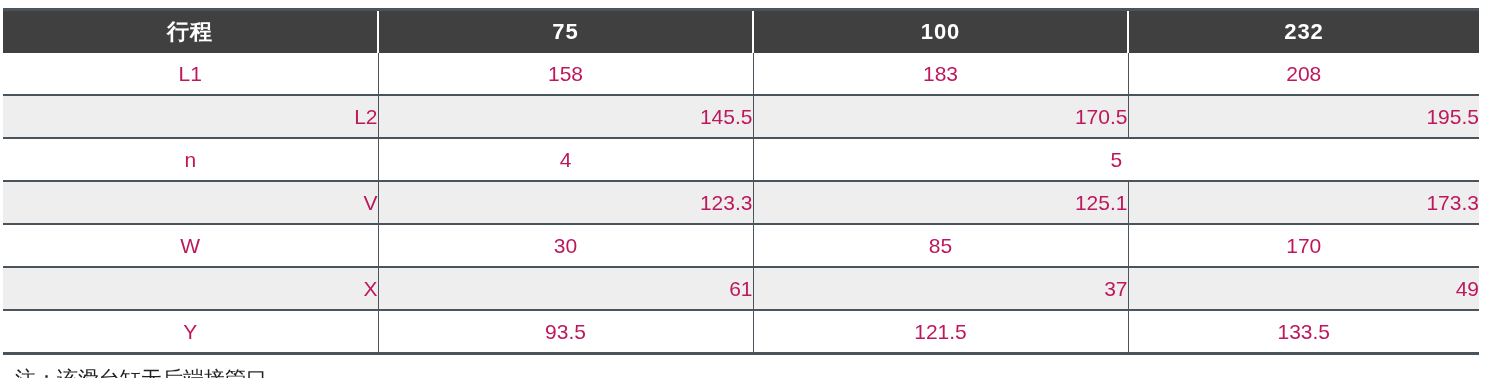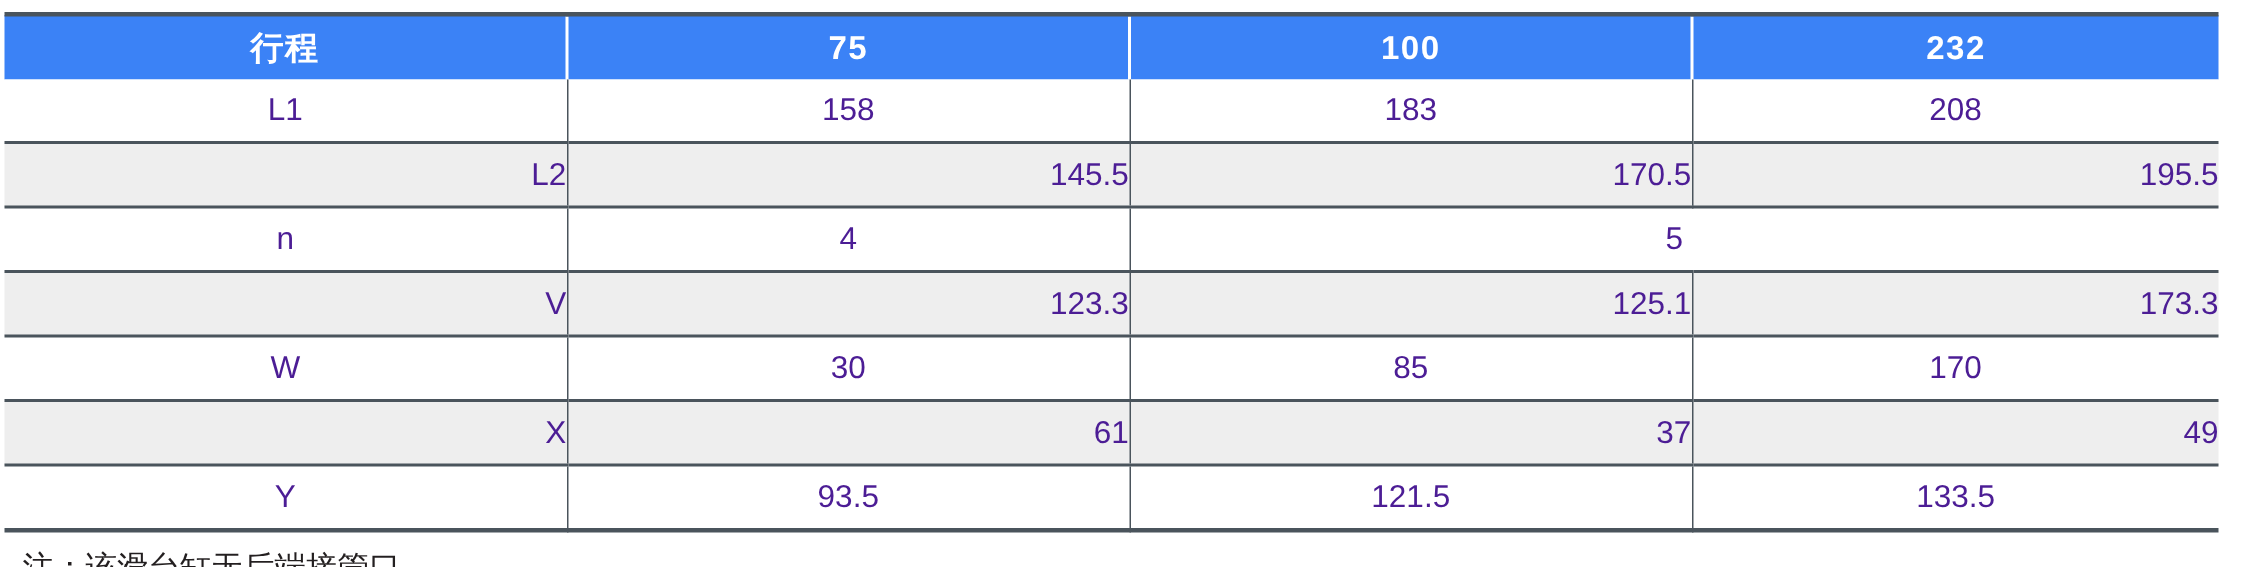--- a/index.html
+++ b/index.html
@@ -28,40 +28,40 @@
     border-top: 3px solid #4a545c;
     border-bottom: 3px solid #4a545c;
   }
 
   table.spec col.c-label { width: 375px; }
   table.spec col.c-75    { width: 375px; }
   table.spec col.c-100   { width: 375px; }
   table.spec col.c-125   { width: 351px; }
 
   thead th {
-    background: #3b82f6;
+    background: #404040;
     color: #ffffff;
     font-size: 22px;
     font-weight: bold;
     height: 42px;
     line-height: 42px;
     padding: 0;
     text-align: center;
     border-right: 2px solid #ffffff;
     letter-spacing: 1px;
   }
   thead th:last-child { border-right: none; }
 
   tbody td {
     height: 41px;
     line-height: 41px;
     padding: 0;
     text-align: center;
     font-size: 21px;
-    color: #4c1d95;
+    color: #be185d;
     border-right: 1px solid #4a545c;
     border-top: 2px solid #4a545c;
   }
   tbody td:last-child { border-right: none; }
 
   tbody tr.first-row td { border-top: none; }
 
   tbody tr.shaded td { background: #eeeeee; text-align: right; }
   tbody tr.plain td  { background: #ffffff; }
 

